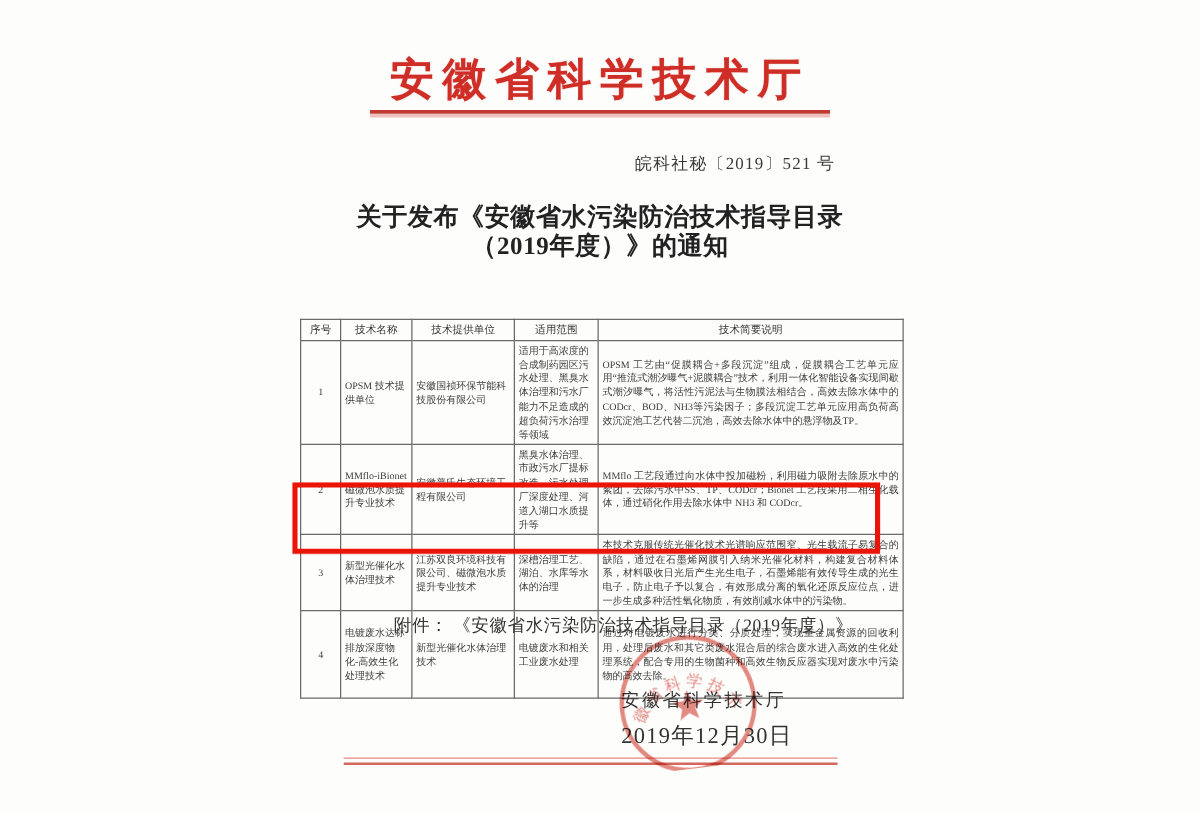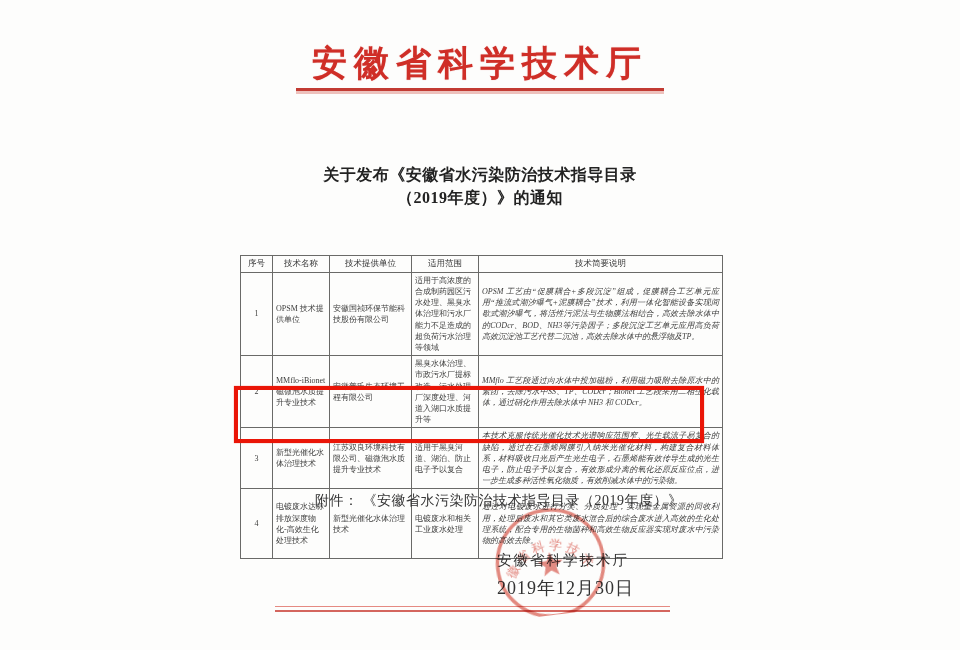--- a/index.html
+++ b/index.html
@@ -21,38 +21,38 @@
     border-top:3px solid #c23b33;box-shadow:0 3px 0 rgba(205,80,70,.35);
   }
   .doc-number{
     position:absolute;left:508px;top:122px;font-size:13.5px;color:#3a3a3a;
     letter-spacing:1px;
   }
 
   
   .doc-title{
     position:absolute;left:0;top:163px;width:960px;text-align:center;
-    font-size:16px;font-weight:bold;color:#222;line-height:23px;
+    font-size:20px;font-weight:bold;color:#222;line-height:23px;
     letter-spacing:.5px;
   }
 
   
   .tbl-wrap{position:absolute;left:240px;top:255px;width:482px;}
   table.doc-table{
     border-collapse:collapse;table-layout:fixed;width:482px;
     font-family:"Liberation Serif","DejaVu Serif",serif;
   }
   table.doc-table td,table.doc-table th{
     border:1px solid #6a6a68;padding:2px 3px;vertical-align:middle;
     font-size:8px;line-height:1.4;color:#3d3d3c;font-weight:normal;
     word-break:break-all;overflow:hidden;
   }
   table.doc-table th{text-align:center;font-size:8.5px;color:#333;}
   td.c-no{text-align:center;}
-  td.c-sum{text-align:justify;font-style:italic;}
+  td.c-sum{text-align:justify;}
 
   
   .highlight-box{
     position:absolute;left:234px;top:386px;width:462px;height:49px;
     border:4px solid #ea1507;z-index:6;pointer-events:none;
     box-shadow:0 0 1px rgba(234,21,7,.6);
   }
 
   
   .attachment{
@@ -78,20 +78,21 @@
     border-bottom:2px solid rgba(198,52,42,.75);
   }
 </style>
 </head>
 <body>
 
 <div id="canvas">
 
   <div class="letterhead">安徽省科学技术厅</div>
   <div class="head-rule"></div>
+  <div class="doc-number">皖科社秘〔2019〕521 号</div>
 
   <div class="doc-title">
     <div>关于发布《安徽省水污染防治技术指导目录</div>
     <div>（2019年度）》的通知</div>
   </div>
 
   <div class="tbl-wrap">
     <table class="doc-table">
       <colgroup>
         <col style="width:32px">
@@ -119,21 +120,21 @@
         <td class="c-no">2</td>
         <td>MMflo-iBionet 磁微泡水质提升专业技术</td>
         <td>安徽普氏生态环境工程有限公司</td>
         <td>黑臭水体治理、市政污水厂提标改造、污水处理厂深度处理、河道入湖口水质提升等</td>
         <td class="c-sum">MMflo 工艺段通过向水体中投加磁粉，利用磁力吸附去除原水中的絮团，去除污水中SS、TP、CODcr；Bionet 工艺段采用二相生化载体，通过硝化作用去除水体中 NH3 和 CODcr。</td>
       </tr>
       <tr style="height:45px">
         <td class="c-no">3</td>
         <td>新型光催化水体治理技术</td>
         <td>江苏双良环境科技有限公司、磁微泡水质提升专业技术</td>
-        <td>适用于黑臭河道、湖泊、防止电子予以复合</td>
+        <td>深槽治理工艺、湖泊、水库等水体的治理</td>
         <td class="c-sum">本技术克服传统光催化技术光谱响应范围窄、光生载流子易复合的缺陷，通过在石墨烯网膜引入纳米光催化材料，构建复合材料体系，材料吸收日光后产生光生电子，石墨烯能有效传导生成的光生电子，防止电子予以复合，有效形成分离的氧化还原反应位点，进一步生成多种活性氧化物质，有效削减水体中的污染物。</td>
       </tr>
       <tr style="height:70px">
         <td class="c-no">4</td>
         <td>电镀废水达标排放深度物化-高效生化处理技术</td>
         <td>新型光催化水体治理技术</td>
         <td>电镀废水和相关工业废水处理</td>
         <td class="c-sum">通过对电镀废水进行分类、分质处理，实现重金属资源的回收利用，处理后废水和其它类废水混合后的综合废水进入高效的生化处理系统，配合专用的生物菌种和高效生物反应器实现对废水中污染物的高效去除。</td>
       </tr>
     </tbody>

